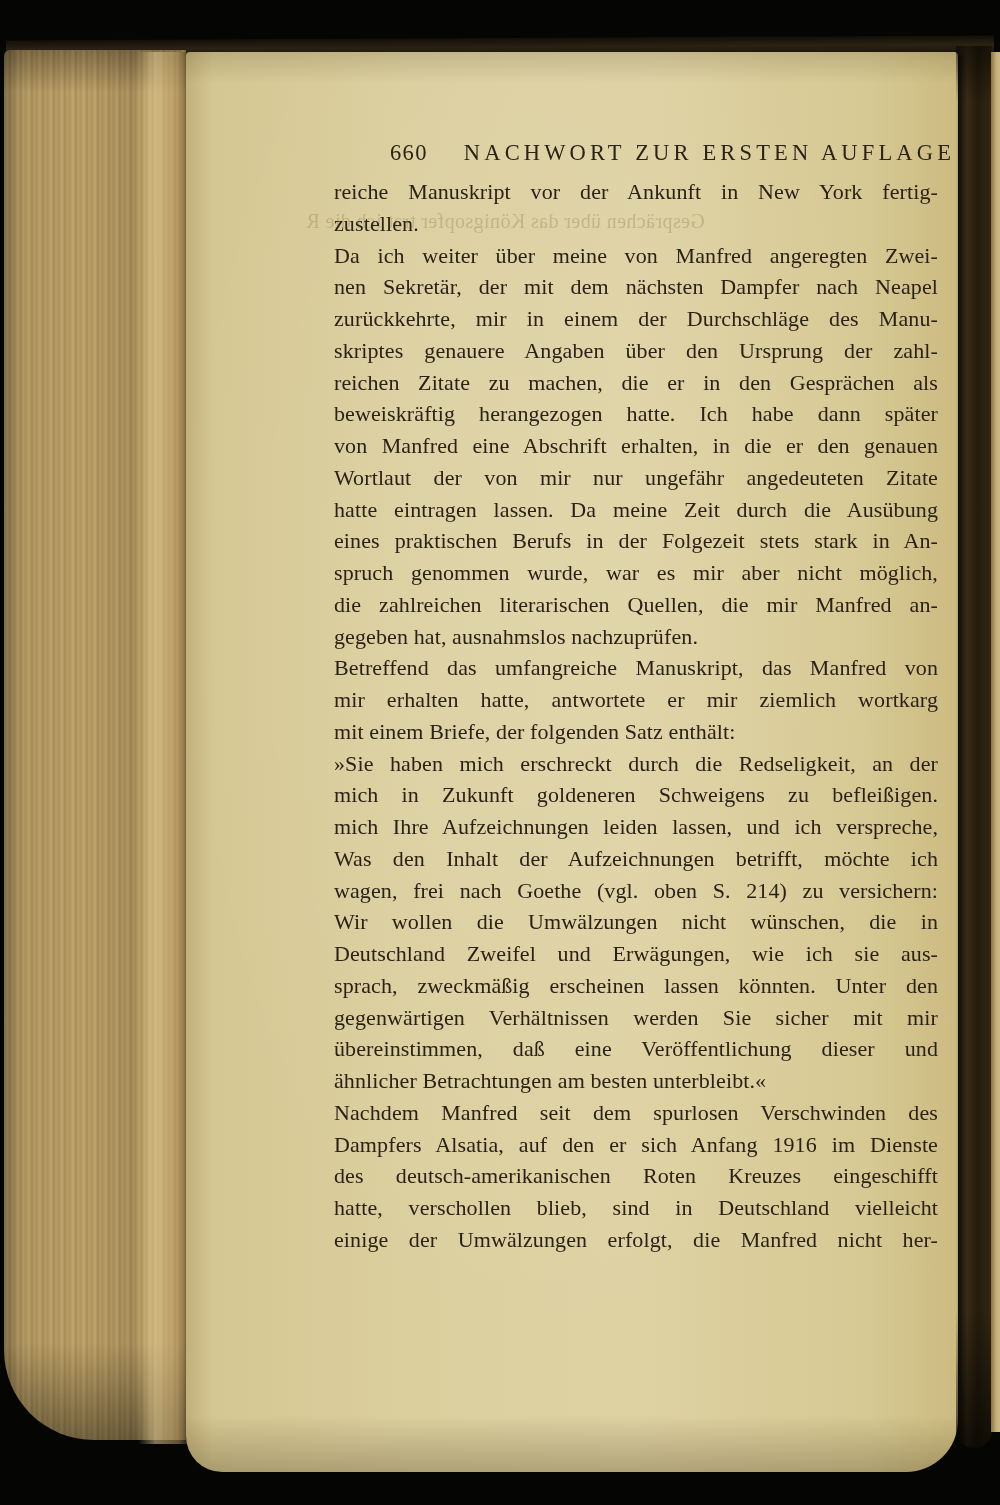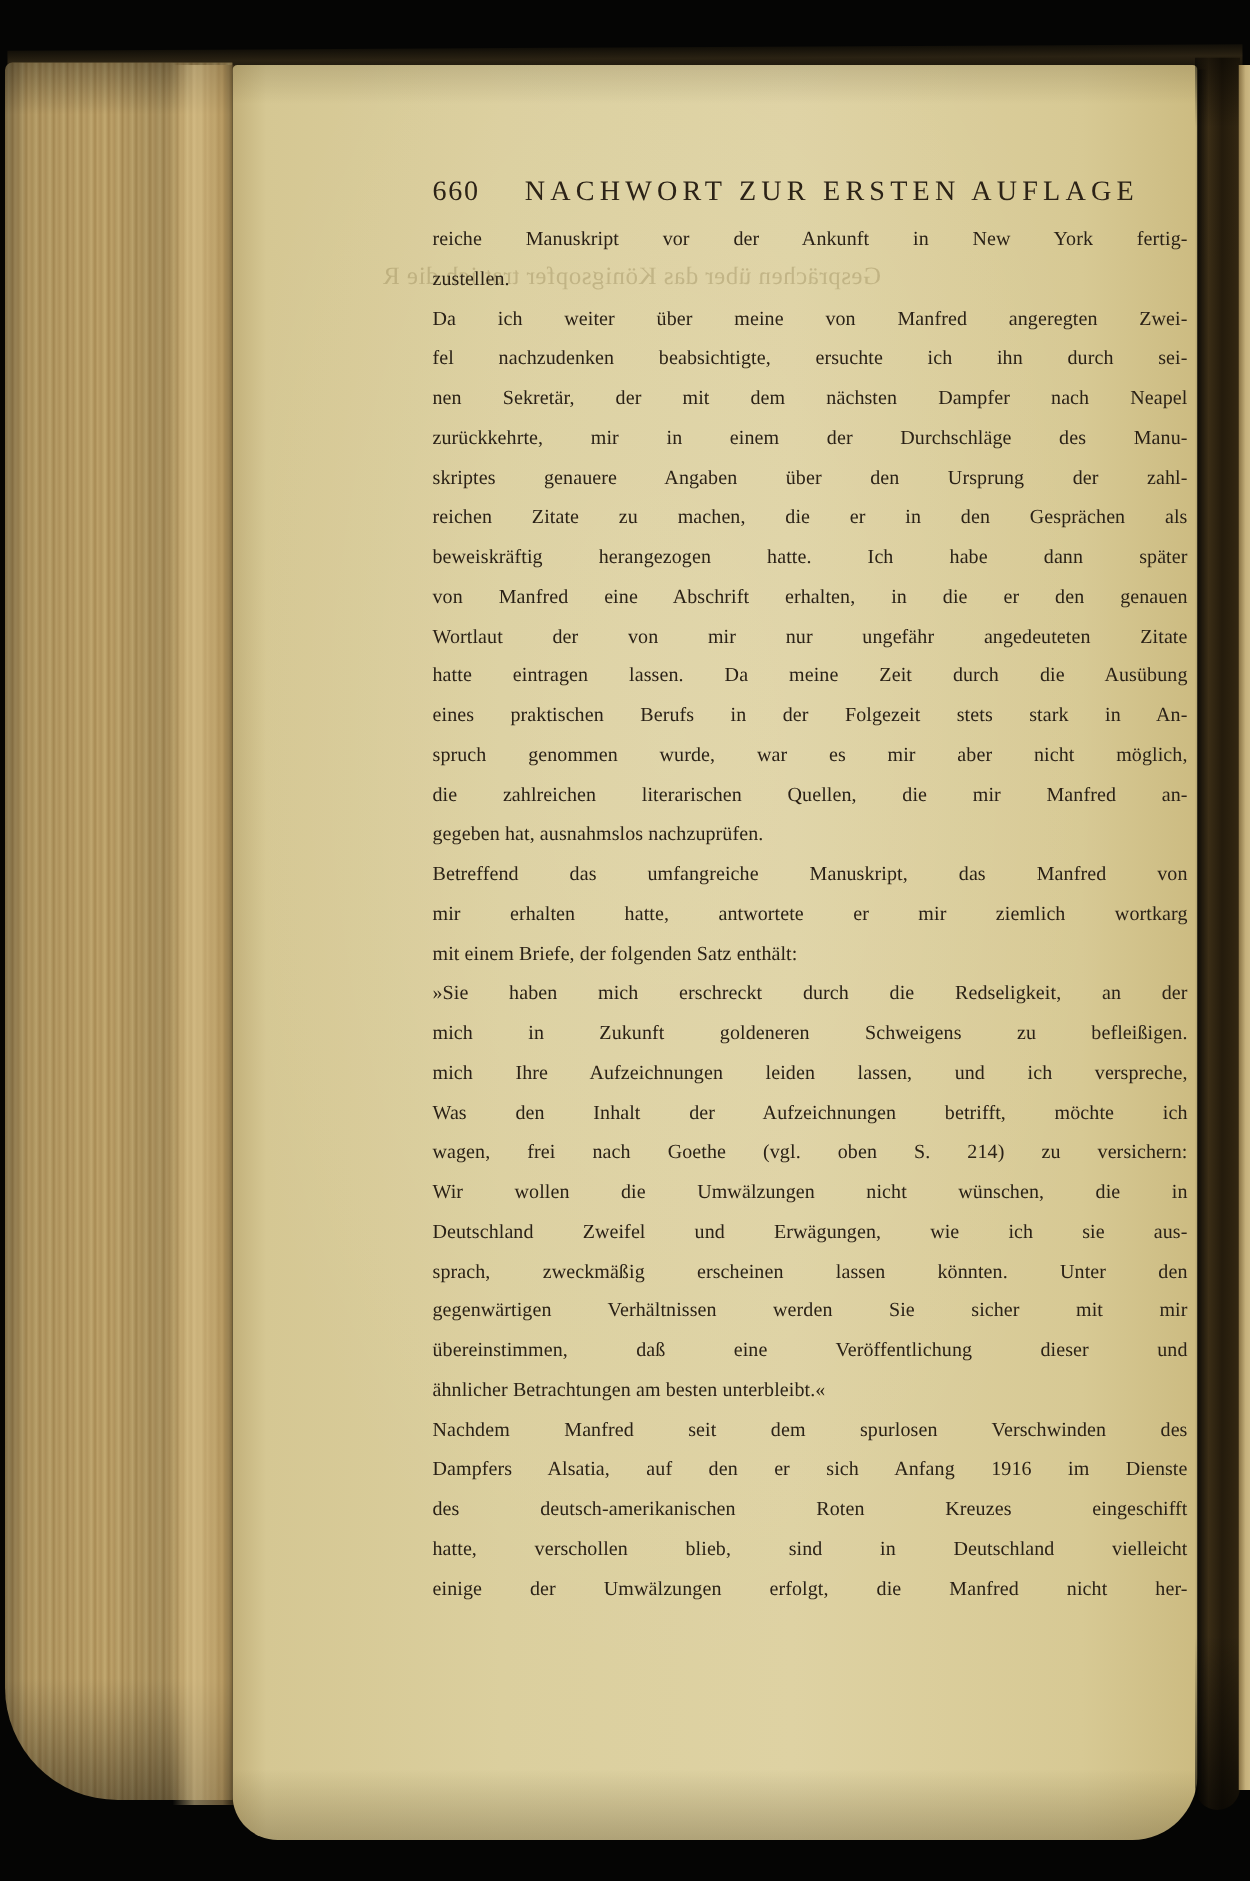--- a/index.html
+++ b/index.html
@@ -60,27 +60,27 @@
     color:#8c7c4c;opacity:.34;
     font-size:20px;white-space:nowrap;
     filter:blur(.6px);
     letter-spacing:.02em;
   }
   
   #running-head{
     position:absolute;left:160px;top:88px;width:620px;
     color:#2c2317;font-size:22.5px;white-space:nowrap;
   }
-  #page-number{display:inline-block;margin-right:36px;letter-spacing:.06em;}
+  #page-number{display:inline-block;margin-right:36px;letter-spacing:.06em;margin-left:44px;}
   #head-title{letter-spacing:.185em;}
   
   #text-block{
-    position:absolute;left:160px;top:124px;width:604px;
+    position:absolute;left:148px;top:124px;width:604px;
     color:#2b2217;
-    font-size:16px;
+    font-size:22px;
   }
   .text-line{
     height:31.75px;line-height:31.75px;
     text-align:justify;text-align-last:justify;
     white-space:normal;
     letter-spacing:.005em;
   }
   .text-line.para-end{text-align-last:left;}
 </style>
 </head>
@@ -96,21 +96,20 @@
     <div class="ghost-line" style="left:120px;top:158px;">Gesprächen über das Königsopfer trat ich die R</div>
 
     <div id="running-head">
       <span id="page-number">660</span><span id="head-title">NACHWORT ZUR ERSTEN AUFLAGE</span>
     </div>
 
     <div id="text-block">
         <div class="text-line">reiche Manuskript vor der Ankunft in New York fertig-</div>
         <div class="text-line para-end">zustellen.</div>
         <div class="text-line">Da ich weiter über meine von Manfred angeregten Zwei-</div>
-        <div class="text-line">fel nachzudenken beabsichtigte, ersuchte ich ihn durch sei-</div>
         <div class="text-line">nen Sekretär, der mit dem nächsten Dampfer nach Neapel</div>
         <div class="text-line">zurückkehrte, mir in einem der Durchschläge des Manu-</div>
         <div class="text-line">skriptes genauere Angaben über den Ursprung der zahl-</div>
         <div class="text-line">reichen Zitate zu machen, die er in den Gesprächen als</div>
         <div class="text-line">beweiskräftig herangezogen hatte. Ich habe dann später</div>
         <div class="text-line">von Manfred eine Abschrift erhalten, in die er den genauen</div>
         <div class="text-line">Wortlaut der von mir nur ungefähr angedeuteten Zitate</div>
         <div class="text-line">hatte eintragen lassen. Da meine Zeit durch die Ausübung</div>
         <div class="text-line">eines praktischen Berufs in der Folgezeit stets stark in An-</div>
         <div class="text-line">spruch genommen wurde, war es mir aber nicht möglich,</div>

